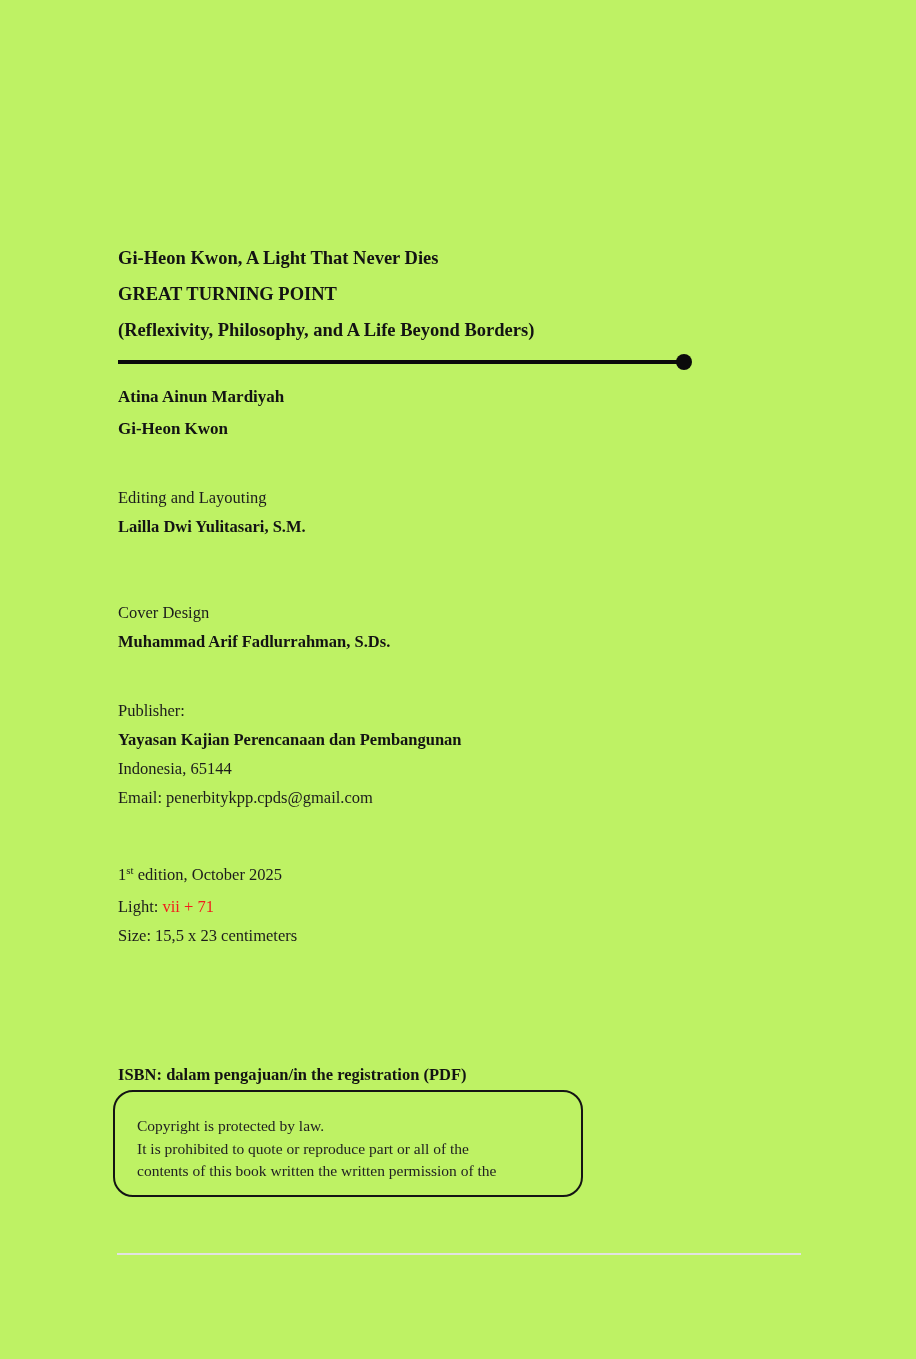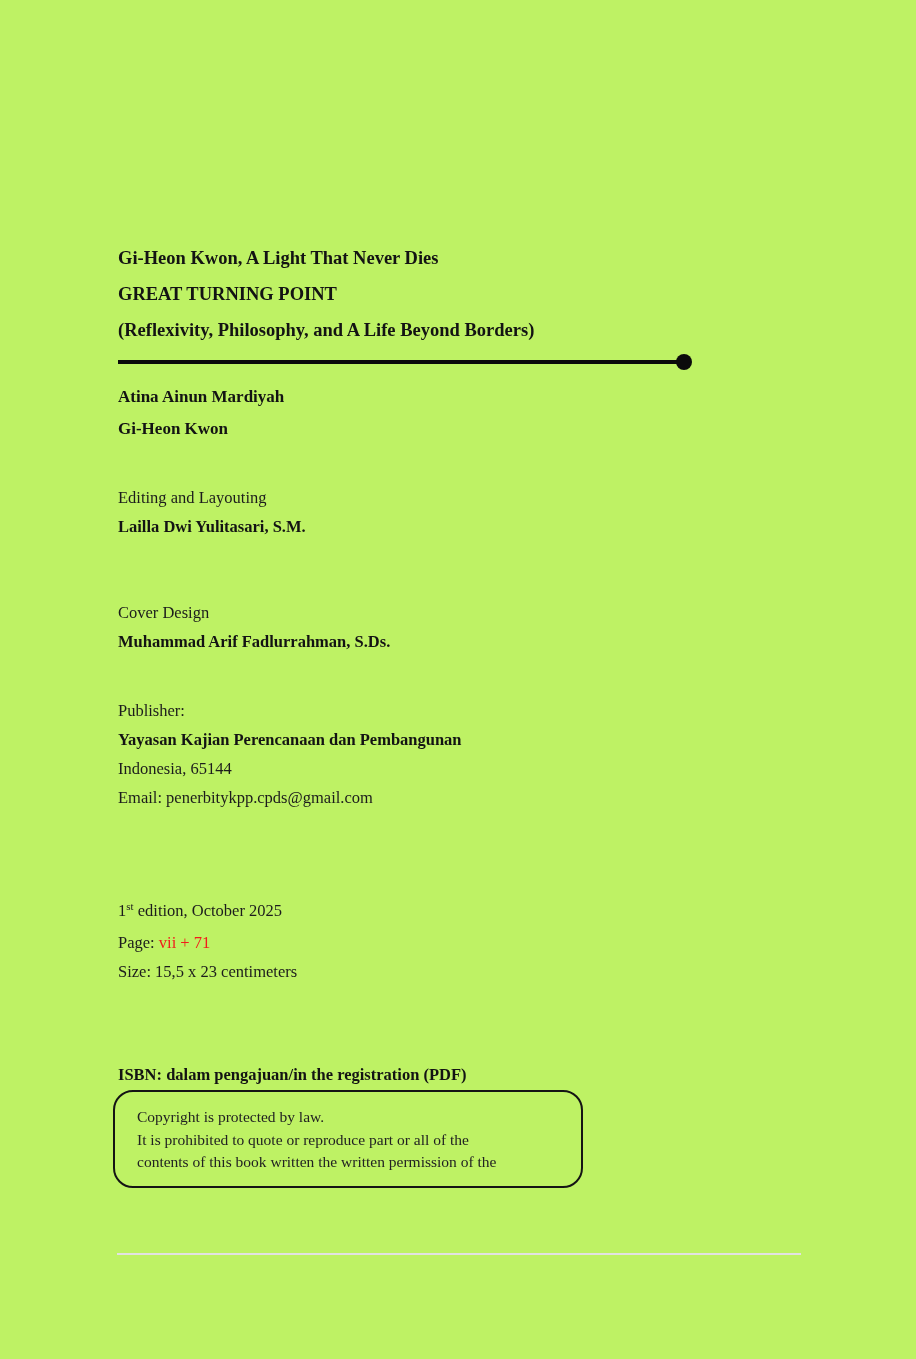--- a/index.html
+++ b/index.html
@@ -56,38 +56,38 @@
   .block {
     position: absolute;
     left: 118px;
     font-size: 16.5px;
     line-height: 29px;
     white-space: nowrap;
   }
   .block-editing   { top: 483px; }
   .block-cover     { top: 598px; }
   .block-publisher { top: 656px; margin-top: 40px; }
-  .block-edition   { top: 860px; line-height: 29.5px; margin-top: 36px; }
+  .block-edition   { top: 860px; line-height: 29.5px; }
   .block-isbn      { top: 1060px; font-weight: 700; color: #131313; }
   .bold { font-weight: 700; color: #131313; }
   .red  { color: #f21b1b; }
   .sup {
     font-size: 11px;
     position: relative;
     top: -6px;
   }
   .copyright-box {
     position: absolute;
     left: 113px;
     top: 1090px;
     width: 470px;
     box-sizing: border-box;
     border: 2.5px solid #141414;
     border-radius: 20px;
-    padding: 14px 18px 12px 22px;
+    padding: 23px 18px 12px 22px;
     font-size: 15.5px;
     line-height: 22.5px;
     color: #222222;
     white-space: nowrap;
   }
   .footer-rule {
     position: absolute;
     left: 117px;
     top: 1253px;
     width: 684px;
@@ -126,21 +126,21 @@
 
   <div class="block block-publisher">
     <div>Publisher:</div>
     <div class="bold">Yayasan Kajian Perencanaan dan Pembangunan</div>
     <div>Indonesia, 65144</div>
     <div>Email: penerbitykpp.cpds@gmail.com</div>
   </div>
 
   <div class="block block-edition">
     <div><span>1</span><span class="sup">st</span><span> edition, October 2025</span></div>
-    <div><span>Page: </span><span class="red">vii + 71</span></div>
+    <div><span>Light: </span><span class="red">vii + 71</span></div>
     <div>Size: 15,5 x 23 centimeters</div>
   </div>
 
   <div class="block block-isbn">ISBN: dalam pengajuan/in the registration (PDF)</div>
 
   <div class="copyright-box">
     <div>Copyright is protected by law.</div>
     <div>It is prohibited to quote or reproduce part or all of the</div>
     <div>contents of this book written the written permission of the</div>
   </div>

